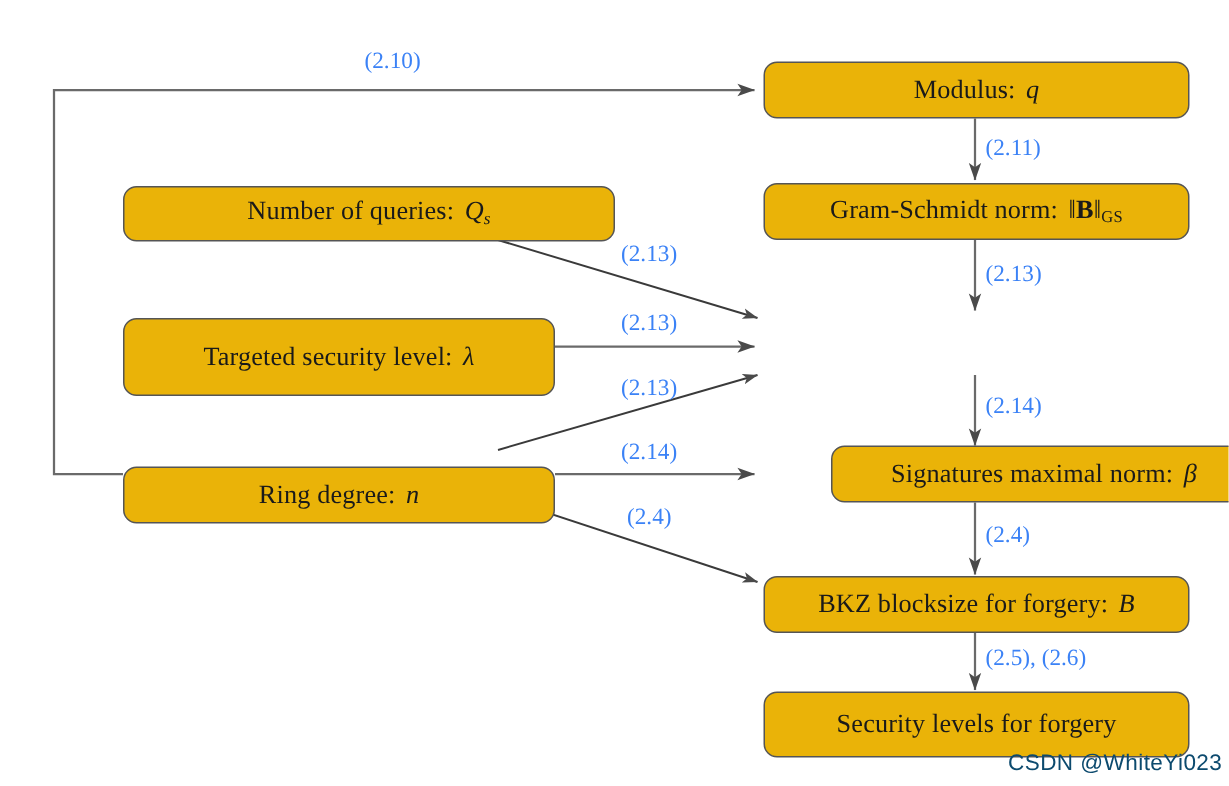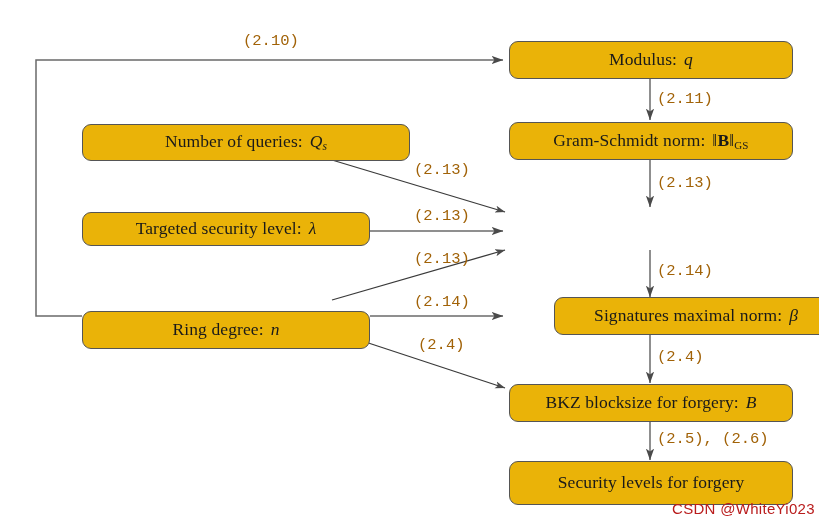--- a/index.html
+++ b/index.html
@@ -32,30 +32,30 @@
   .mathv{font-style:italic;font-family:"Liberation Serif","DejaVu Serif",serif;}
   .gap{display:inline-block;width:7px;}
   .bnorm{font-style:normal;}
   .bnorm b{font-weight:bold;font-style:normal;font-family:"Liberation Serif",serif;}
   .bars{font-weight:normal;}
   .sub{font-size:11px;vertical-align:-0.25em;font-style:normal;letter-spacing:.2px;}
   .subi{font-size:11.5px;vertical-align:-0.28em;font-style:italic;}
 
   .eqlabel{
     position:absolute;
-    color:#a16207;
+    color:#3b82f6;
     font-size:15.5px;
-    font-family:Liberation Mono, monospace;
+    font-family:Liberation Serif, serif;
     white-space:nowrap;
     z-index:4;
   }
 
   .watermark{
     position:absolute;
-    color:#b91c1c;
+    color:#0c4a6e;
     font-size:15px;
     font-family:"Liberation Sans","DejaVu Sans",sans-serif;
     white-space:nowrap;
     z-index:5;
     letter-spacing:.3px;
   }
 </style>
 </head>
 <body>
 
@@ -102,21 +102,21 @@
       <span>Gram-Schmidt norm:</span><span class="gap"></span><span class="bnorm"><span class="bars">‖</span><b>B</b><span class="bars">‖</span><span class="sub">GS</span></span>
     </span>
   </div>
 
   <div class="node" style="left:82px;top:124px;width:328px;height:37px;">
     <span class="lbl">
       <span>Number of queries:</span><span class="gap"></span><span class="mathv">Q</span><span class="subi">s</span>
     </span>
   </div>
 
-  <div class="node" style="left:82px;top:212px;width:288px;height:34px;">
+  <div class="node" style="left:82px;top:212px;width:288px;height:52px;">
     <span class="lbl">
       <span>Targeted security level:</span><span class="gap"></span><span class="mathv">λ</span>
     </span>
   </div>
 
   <div class="node" style="left:82px;top:297px;width:288px;height:38px;margin-top:14px;">
     <span class="lbl">
       <span>Ring degree:</span><span class="gap"></span><span class="mathv">n</span>
     </span>
   </div>

